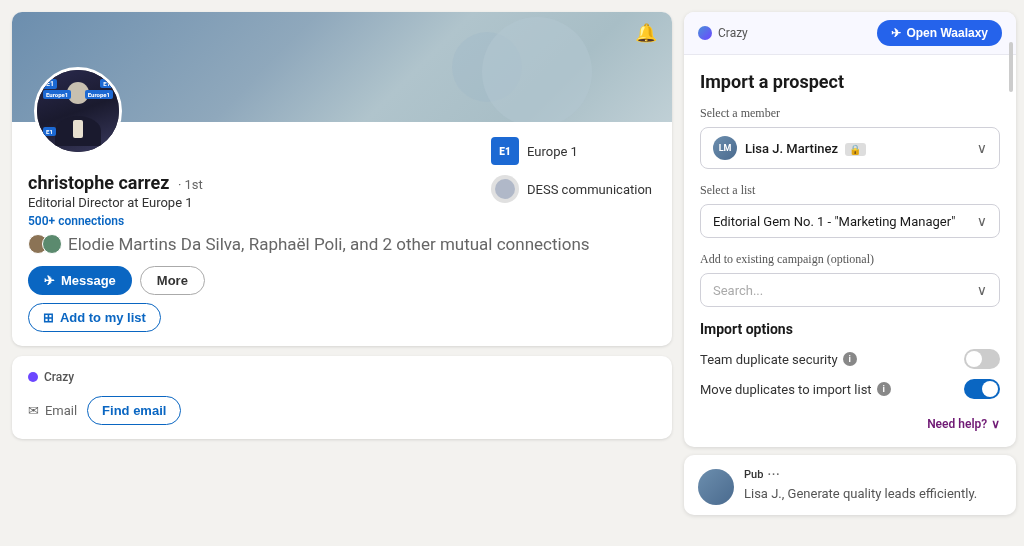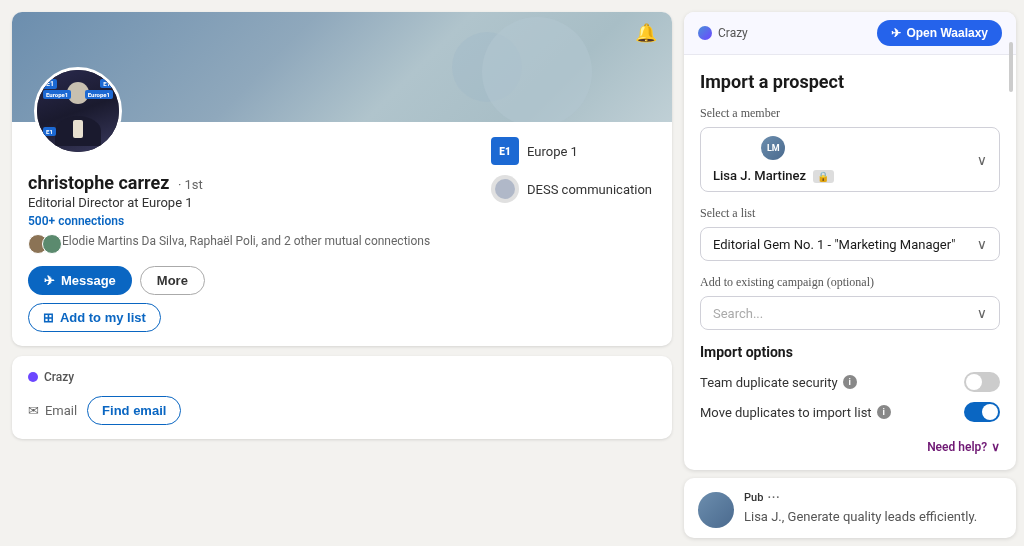--- a/index.html
+++ b/index.html
@@ -137,23 +137,24 @@
     .connections {
       color: #0a66c2;
       font-size: 12px;
       font-weight: 600;
       margin-top: 4px;
       display: block;
     }
 
     .mutual-connections {
       display: flex;
-      align-items: flex-start;
+      align-items: flex-end;
+      gap: 6px;
       margin-top: 6px;
-      font-size: 12px;
+      font-size: 17px;
       color: #666;
     }
     .mutual-avatars {
       display: flex;
     }
     .mutual-avatar {
       width: 20px;
       height: 20px;
       border-radius: 50%;
       border: 1px solid #fff;
@@ -375,21 +376,20 @@
       justify-content: space-between;
       cursor: pointer;
       margin-bottom: 14px;
       background: #fff;
     }
 
     .member-info {
       display: flex;
       align-items: center;
       gap: 8px;
-      flex-direction: column;
     }
     .member-avatar {
       width: 24px;
       height: 24px;
       border-radius: 50%;
       background: linear-gradient(135deg, #6c8eae, #4a6a8e);
       display: flex;
       align-items: center;
       justify-content: center;
       font-size: 9px;

